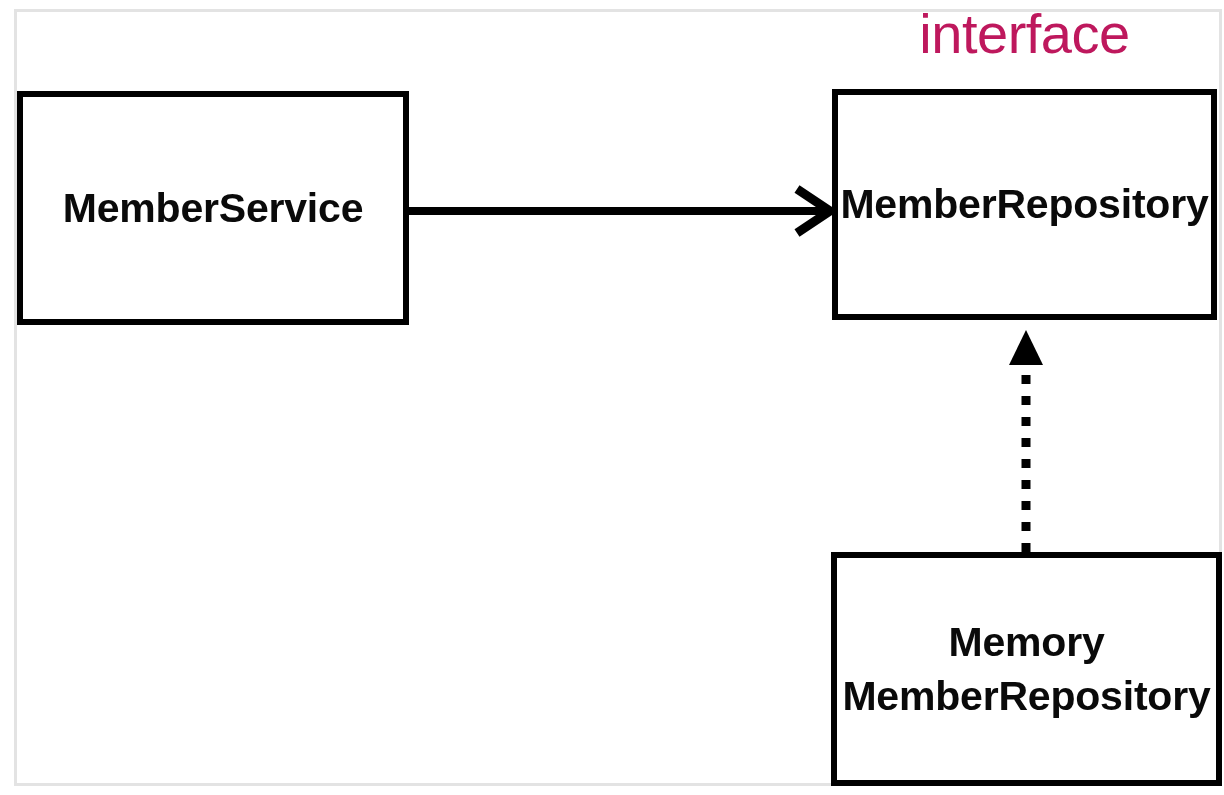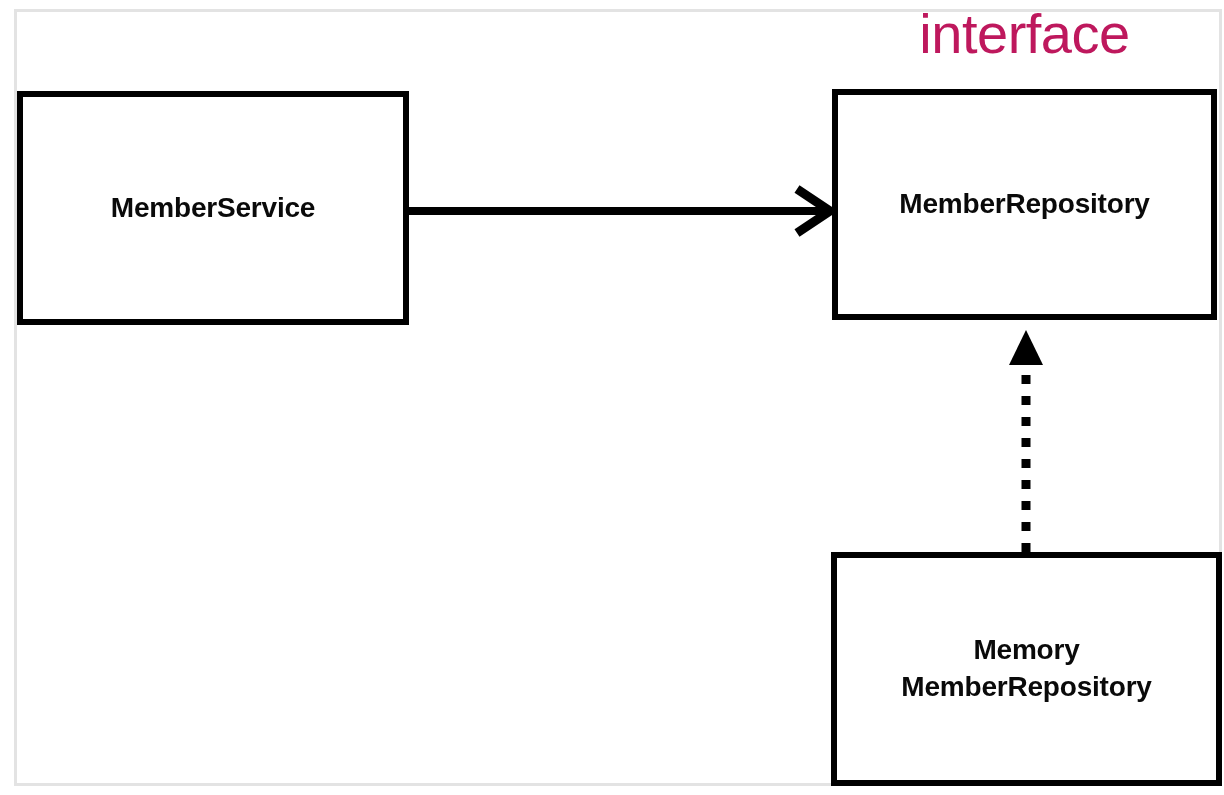--- a/index.html
+++ b/index.html
@@ -32,21 +32,21 @@
     position: absolute;
     box-sizing: border-box;
     background: #ffffff;
     border: 6px solid #000000;
     display: flex;
     align-items: center;
     justify-content: center;
     text-align: center;
   }
   .uml-box-label {
-    font-size: 28px;
+    font-size: 41px;
     font-weight: bold;
     color: #0a0a0a;
     line-height: 1.32;
     letter-spacing: -0.2px;
     white-space: pre-line;
   }
 
   
   #box-member-service {
     left: 17px;

